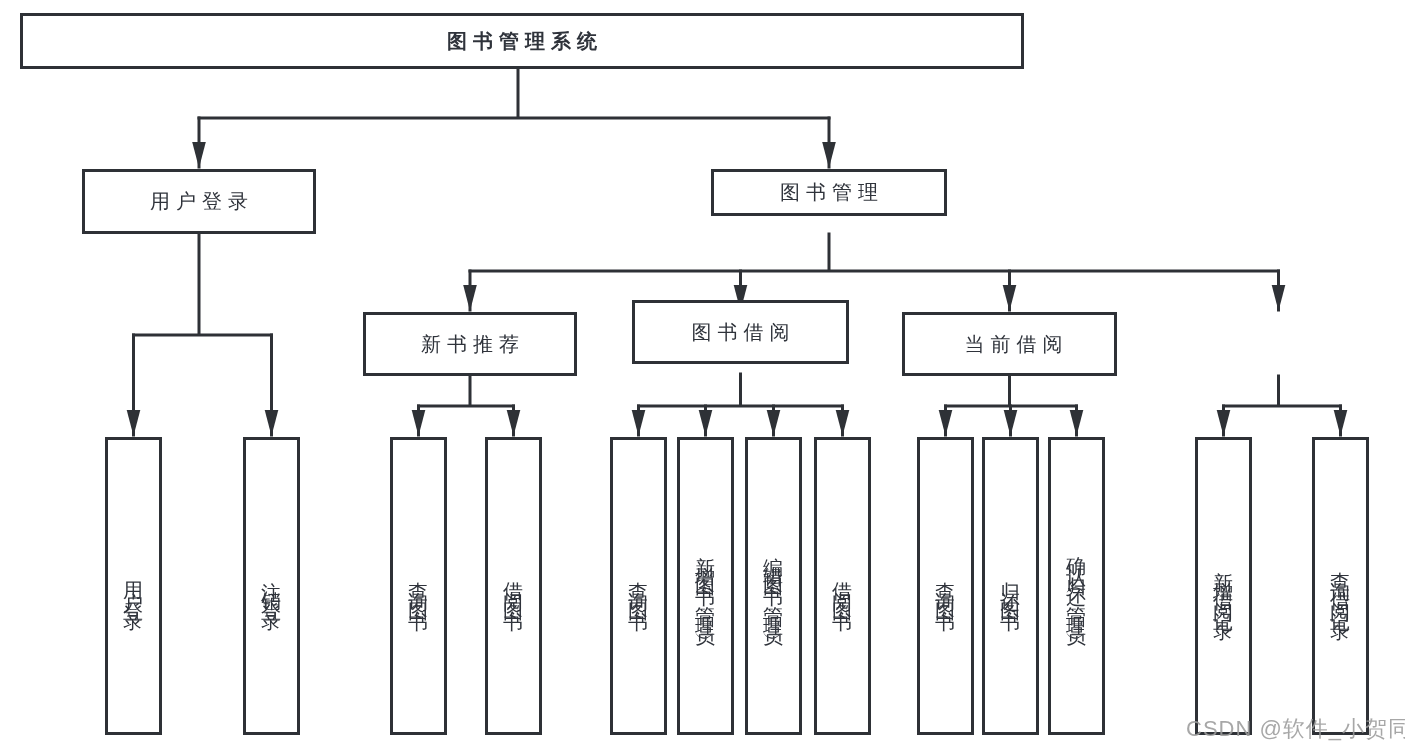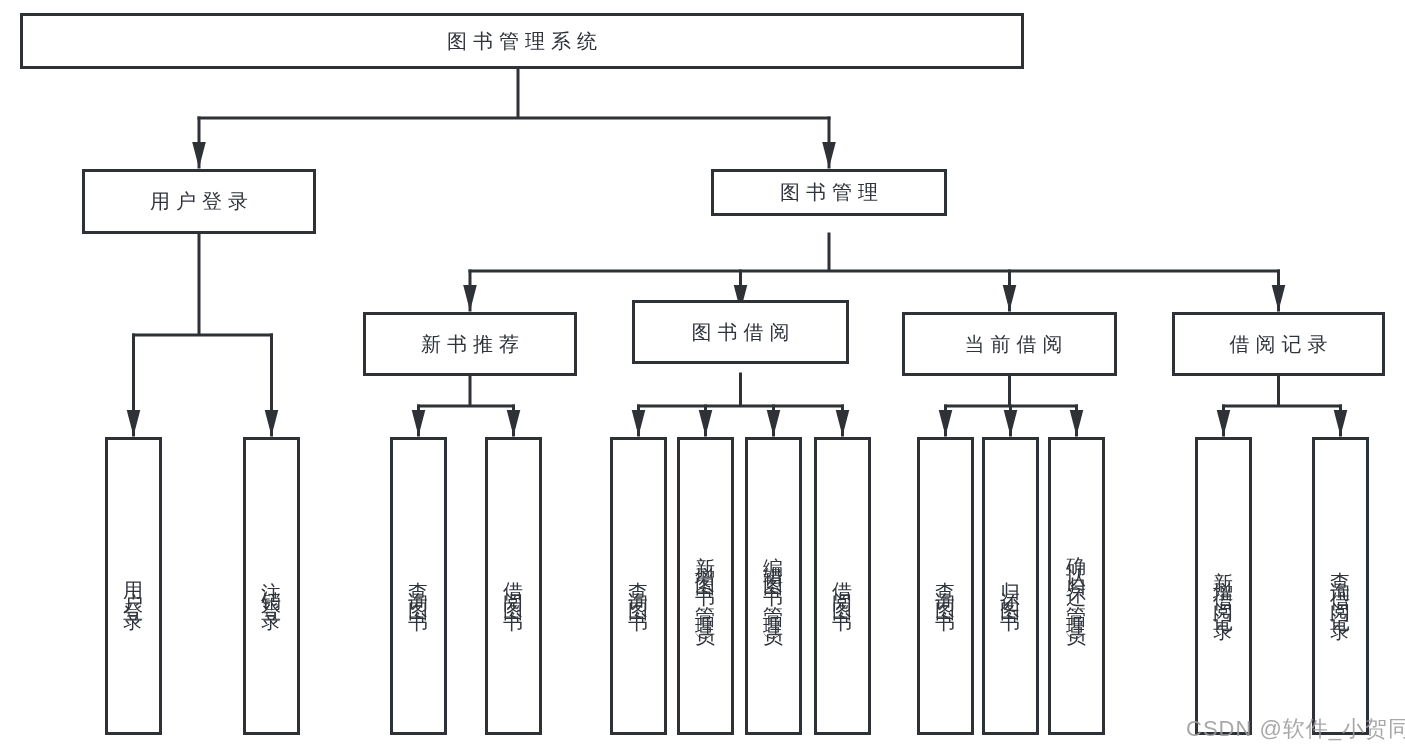--- a/index.html
+++ b/index.html
@@ -89,29 +89,28 @@
       <path d="M945.5 406 V435" marker-end="url(#arrow)"></path>
       <path d="M1010.5 406 V435" marker-end="url(#arrow)"></path>
       <path d="M1076.5 406 V435" marker-end="url(#arrow)"></path>
 
       <path d="M1278.5 376 V406 M1223.5 406 H1340.5"></path>
       <path d="M1223.5 406 V435" marker-end="url(#arrow)"></path>
       <path d="M1340.5 406 V435" marker-end="url(#arrow)"></path>
     </g>
   </svg>
 
-  <div class="box" style="left:20px;top:13px;width:1004px;height:56px;">图书管理系统</div>
+  <div class="box" style="left:20px;top:13px;width:1004px;height:56px;font-weight:bold;">图书管理系统</div>
 
   <div class="box" style="left:82px;top:169px;width:234px;height:65px;">用户登录</div>
   <div class="box" style="left:711px;top:169px;width:236px;height:47px;">图书管理</div>
 
   <div class="box" style="left:363px;top:312px;width:214px;height:64px;">新书推荐</div>
   <div class="box" style="left:632px;top:300px;width:217px;height:64px;">图书借阅</div>
   <div class="box" style="left:902px;top:312px;width:215px;height:64px;padding-left:8px;">当前借阅</div>
-  <div class="box" style="left:1172px;top:312px;width:213px;height:64px;">借阅记录</div>
 
   <div class="box leaf" style="left:105px;top:437px;width:57px;height:298px;">用户登录</div>
   <div class="box leaf" style="left:243px;top:437px;width:57px;height:298px;">注销登录</div>
 
   <div class="box leaf" style="left:390px;top:437px;width:57px;height:298px;">查询图书</div>
   <div class="box leaf" style="left:485px;top:437px;width:57px;height:298px;">借阅图书</div>
 
   <div class="box leaf" style="left:610px;top:437px;width:57px;height:298px;">查询图书</div>
   <div class="box leaf" style="left:677px;top:437px;width:57px;height:298px;">新增图书（管理员）</div>
   <div class="box leaf" style="left:745px;top:437px;width:57px;height:298px;">编辑图书（管理员）</div>

